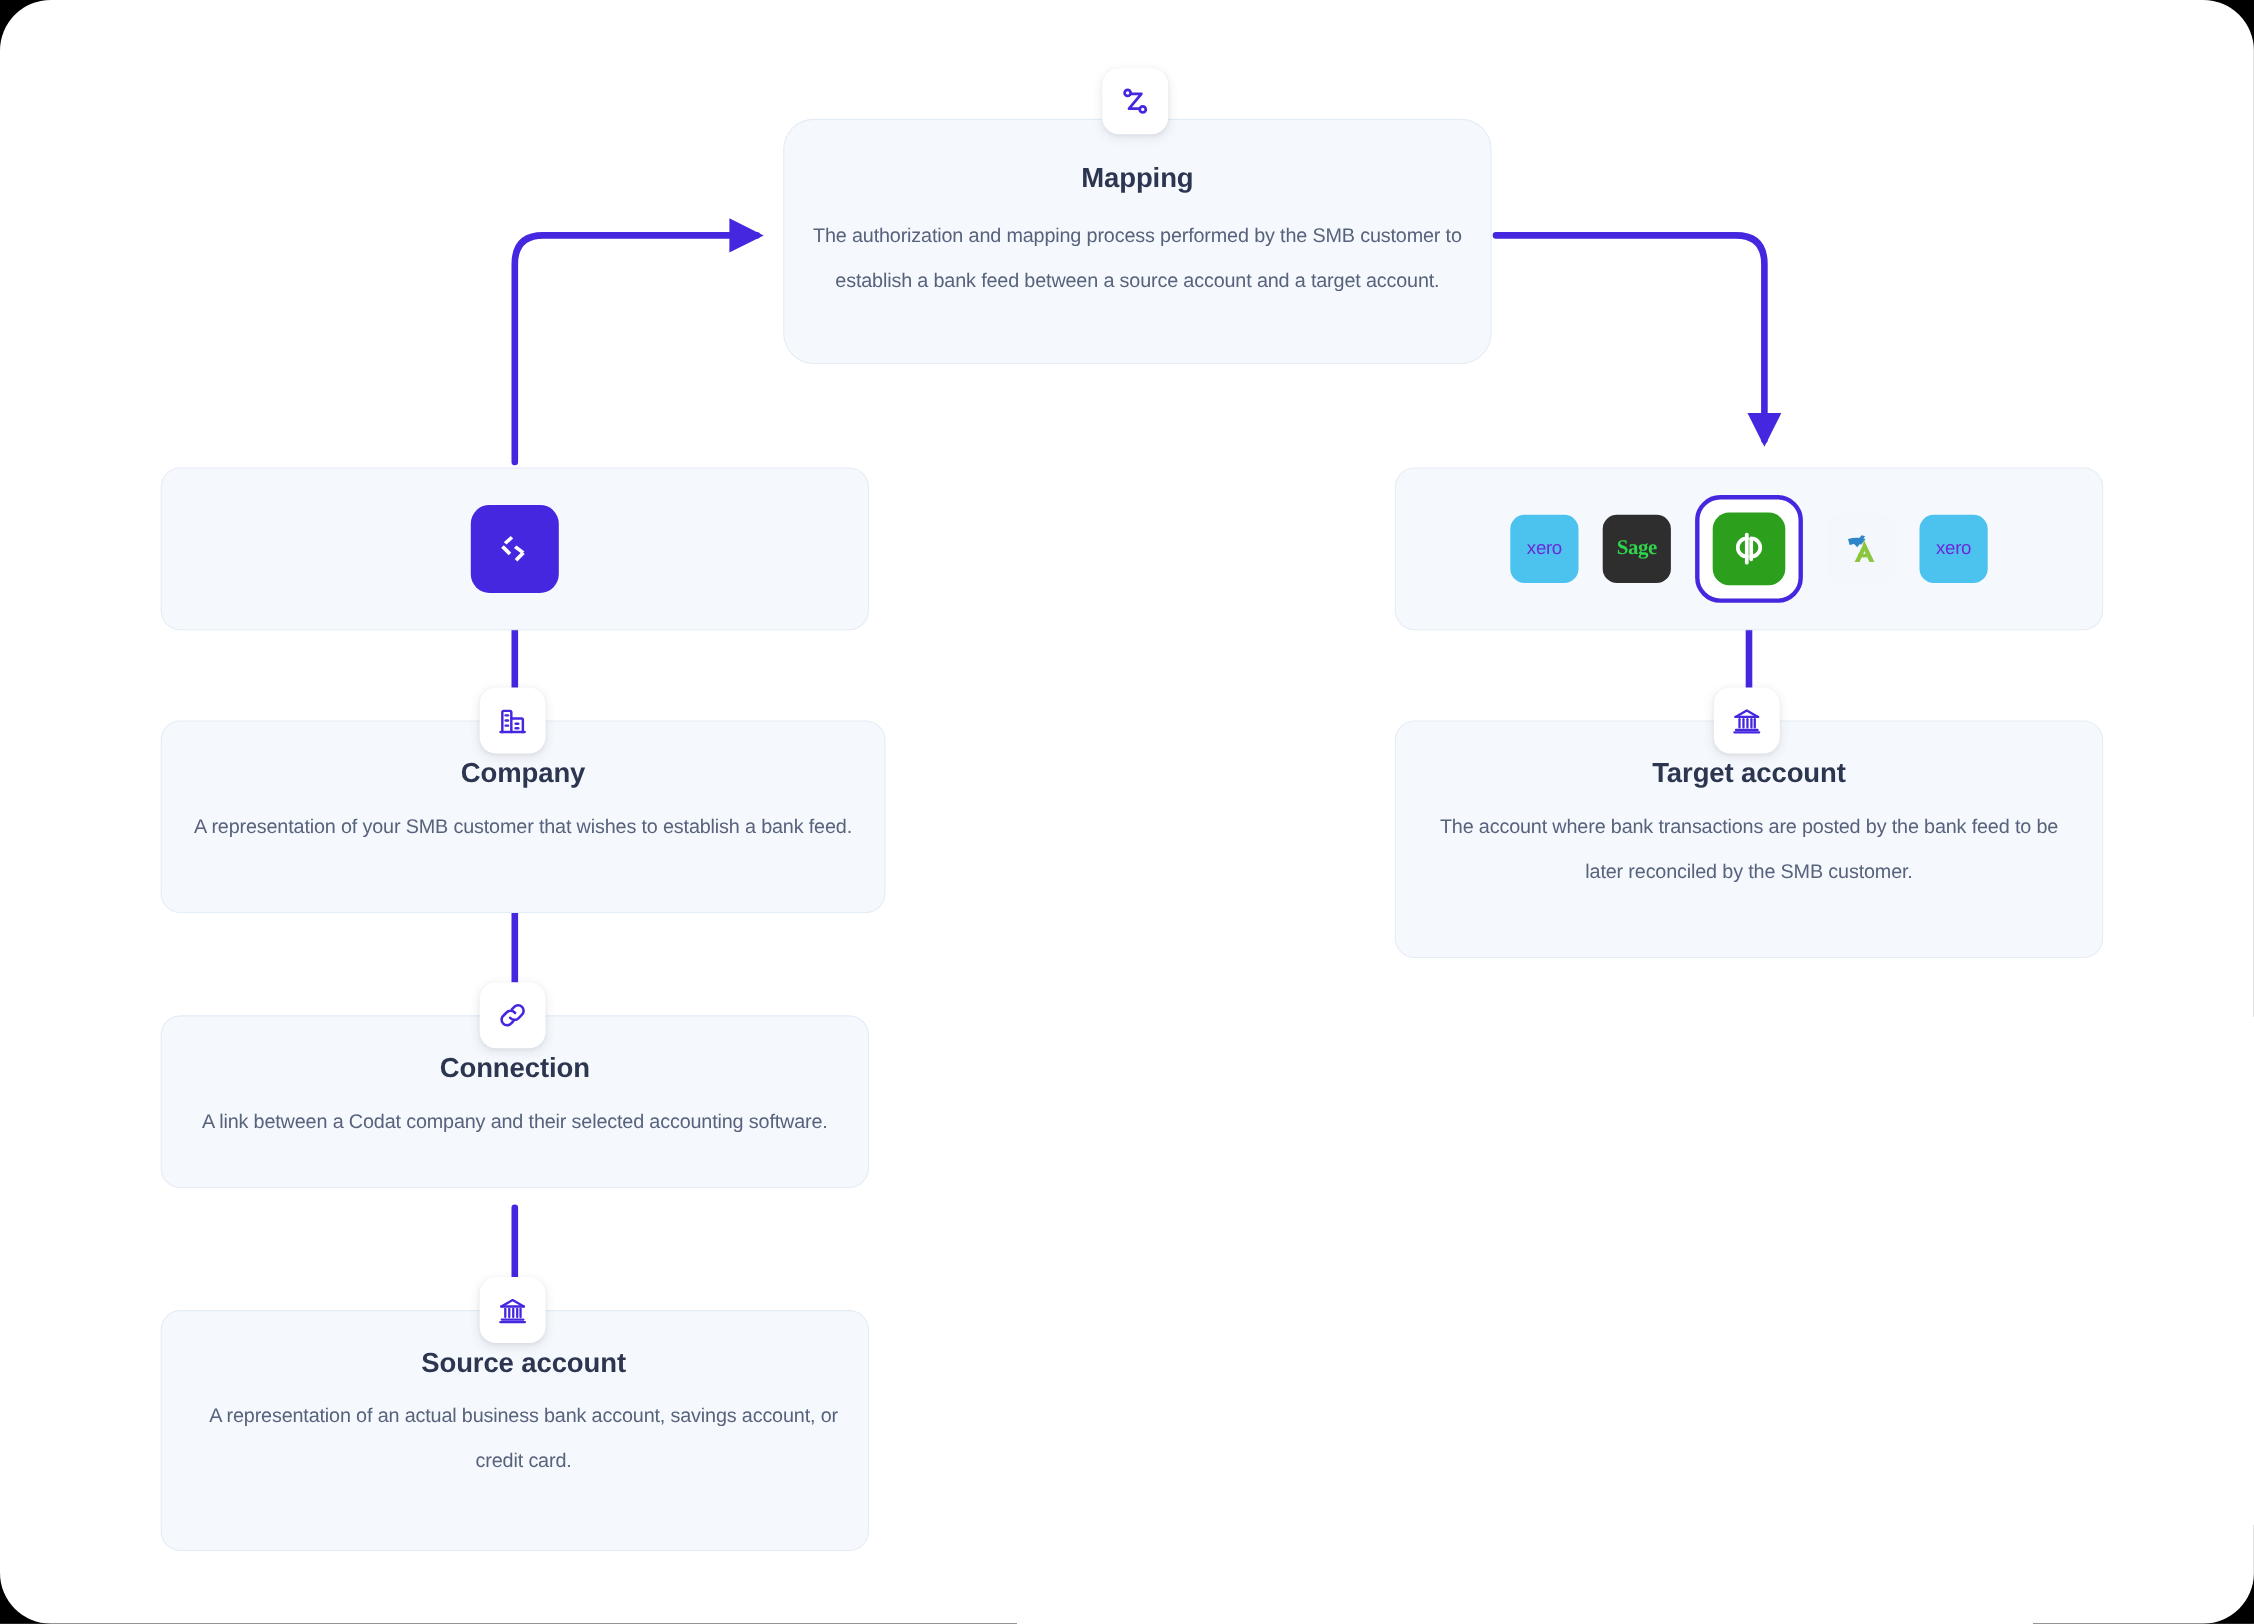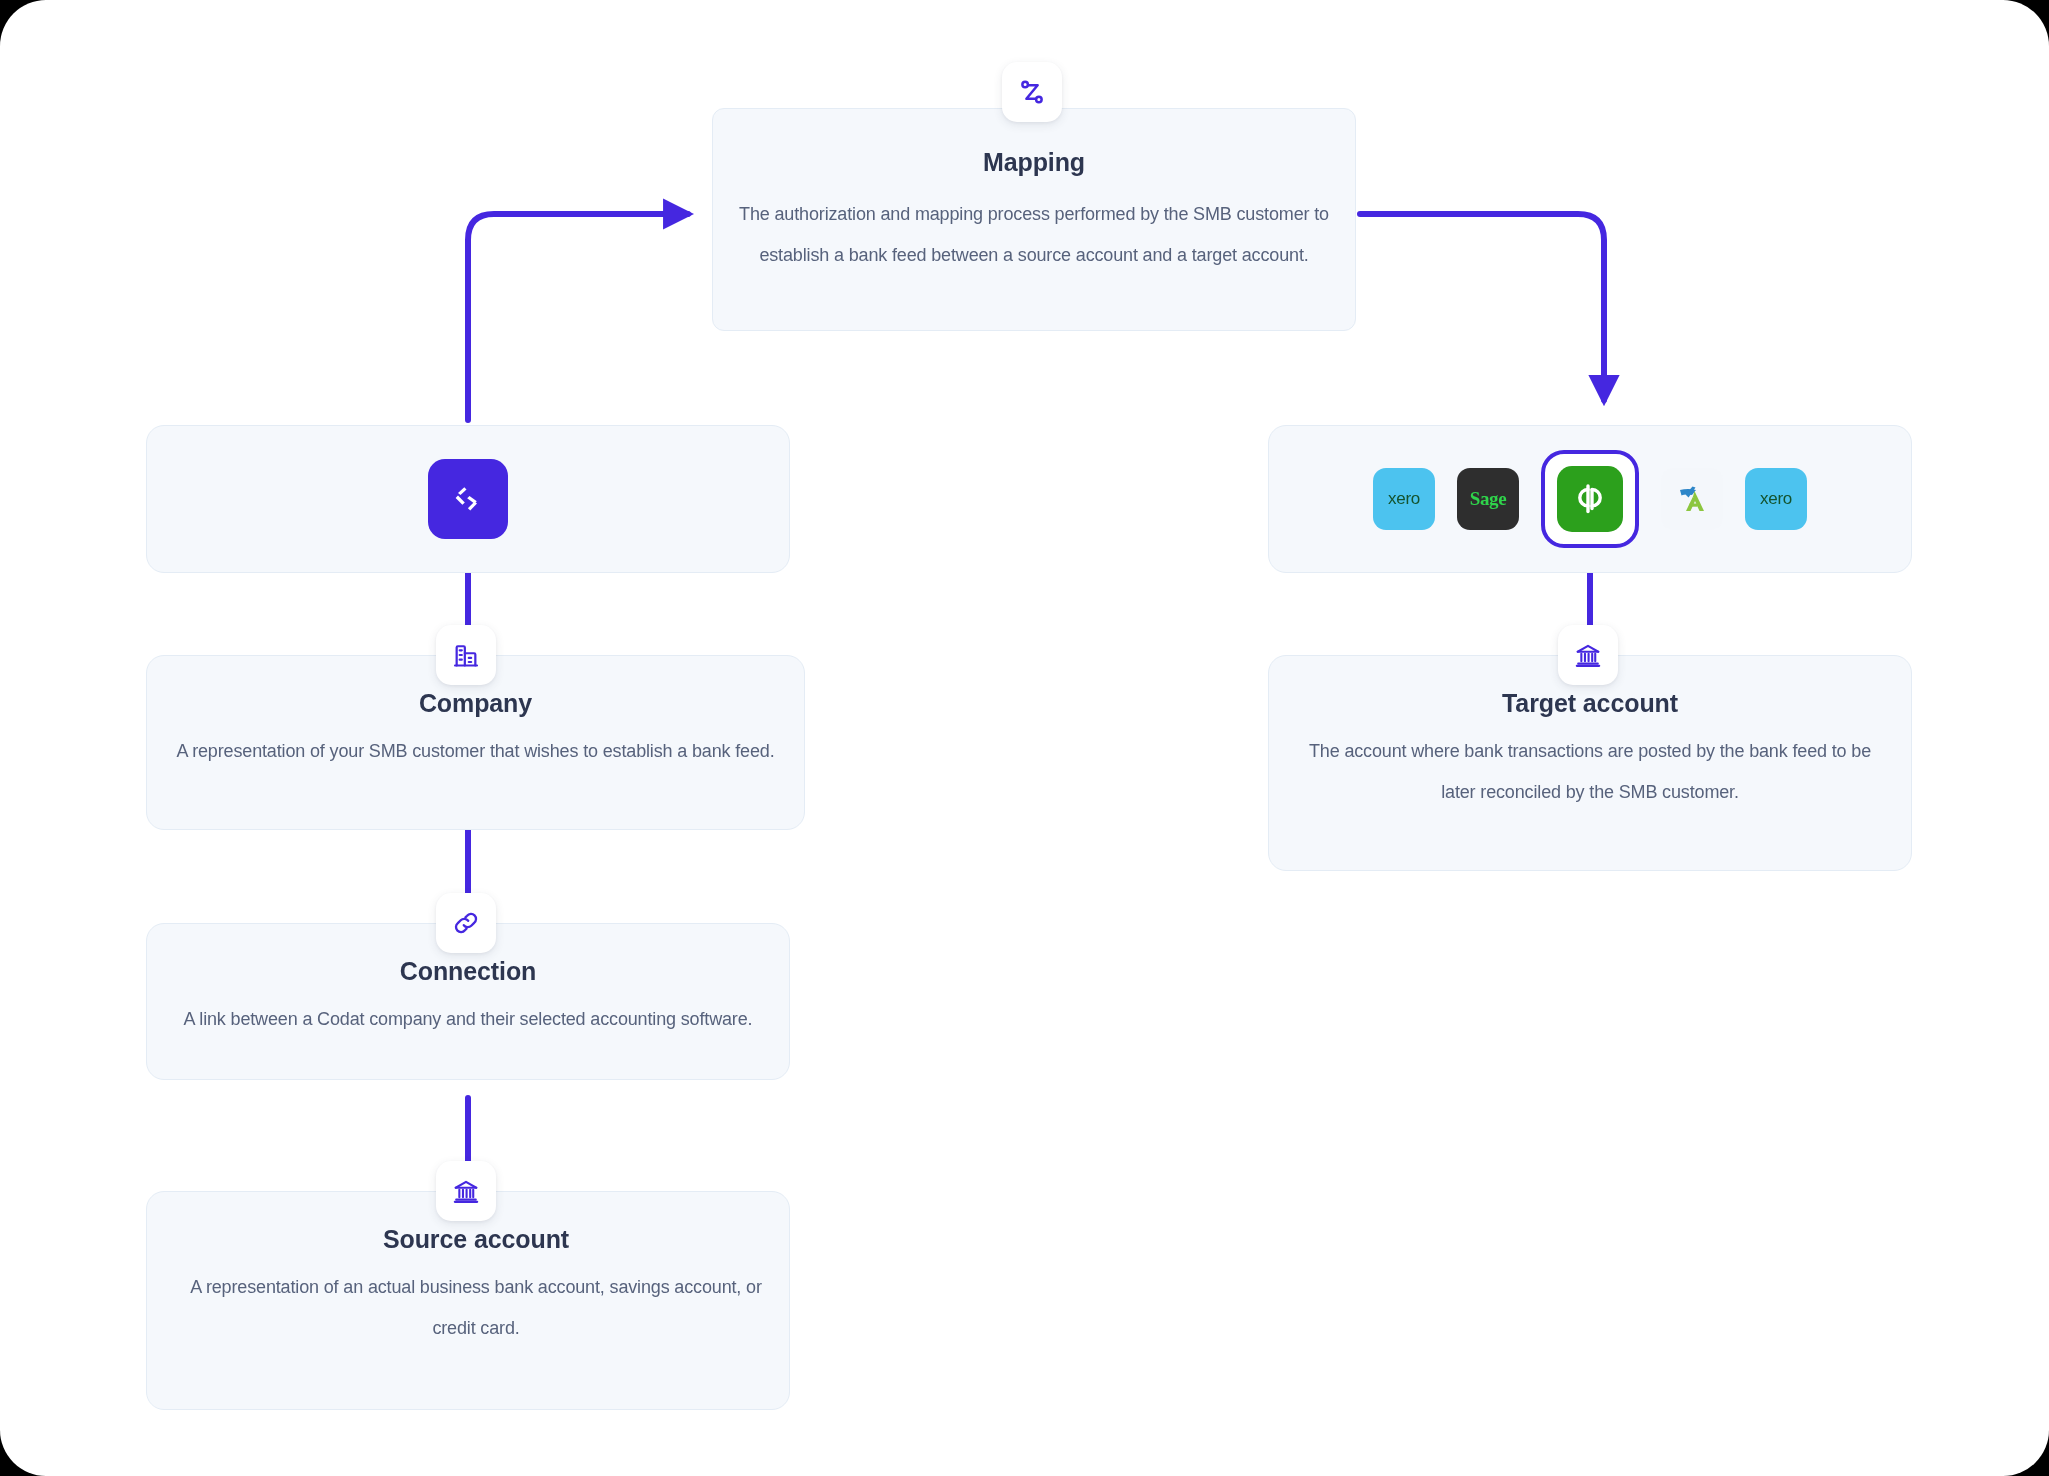--- a/index.html
+++ b/index.html
@@ -68,21 +68,21 @@
     align-items: center;
     justify-content: center;
     z-index: 6;
   }
   .badge svg { display: block; }
 
   
   #mapping-card {
     left: 712px; top: 108px;
     width: 644px; height: 223px;
-    border-radius: 12px;
+    border-radius: 28px;
   }
   #mapping-card .card-title { margin-top: 39px; }
   #mapping-card .card-desc  { margin-top: 17px; padding: 0 22px; }
   #mapping-badge { left: 1002px; top: 62px; }
 
   
   #codat-panel {
     left: 146px; top: 425px;
     width: 644px; height: 148px;
     display: flex; align-items: center; justify-content: center;
@@ -115,21 +115,21 @@
 
   .qb-ring {
     width: 90px; height: 90px;
     border: 4px solid #4527e0;
     border-radius: 23px;
     background: #ffffff;
     display: flex; align-items: center; justify-content: center;
     flex: none;
   }
   .xero-text {
-    color: #14532d;
+    color: #6d28d9;
     font-size: 17px;
     font-weight: 400;
     letter-spacing: -0.3px;
     font-family: "Liberation Sans", sans-serif;
   }
   .sage-text {
     color: #2fd44b;
     font-size: 19px;
     font-weight: 700;
     font-family: "Liberation Serif", serif;

